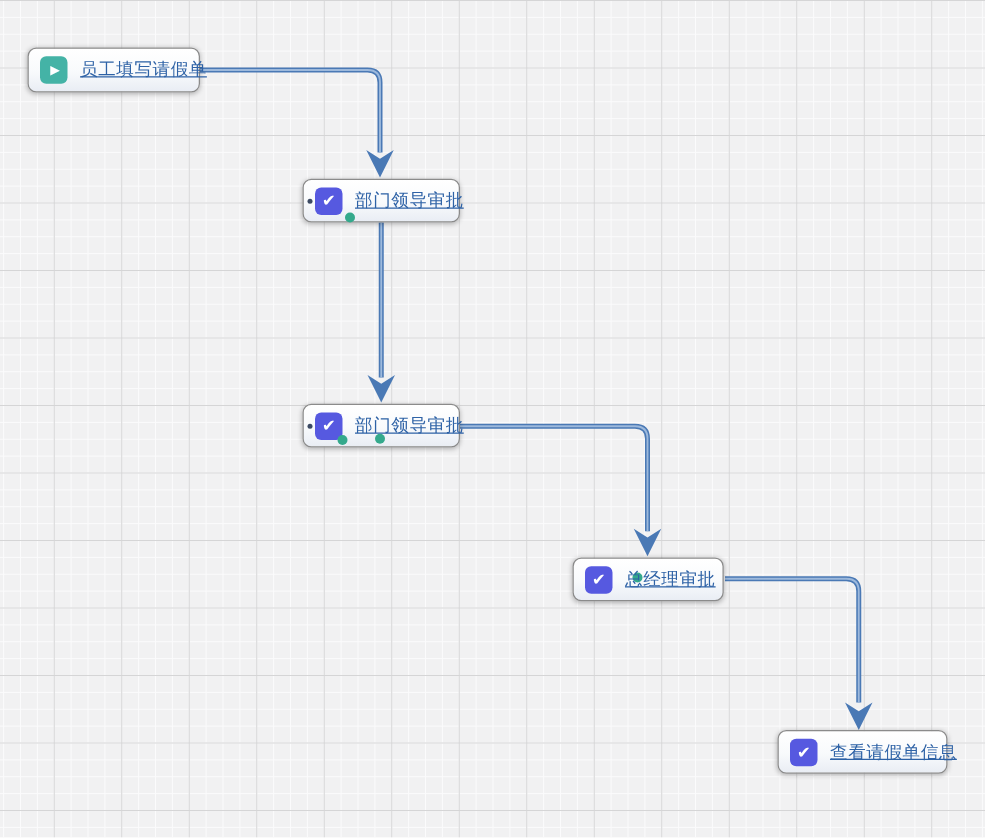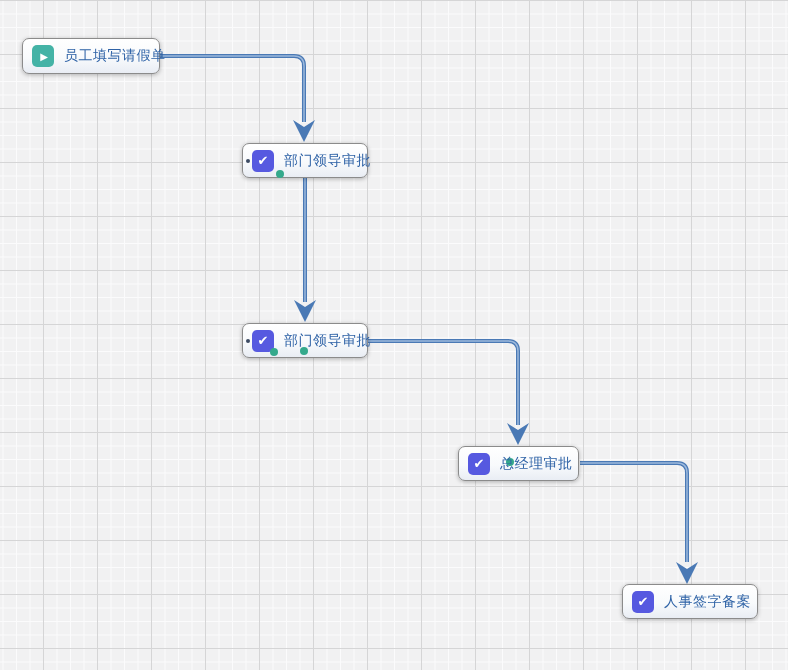--- a/index.html
+++ b/index.html
@@ -26,21 +26,21 @@
   }
   .node-icon{
     width:22px;height:22px;border-radius:5px;flex:0 0 22px;
     display:flex;align-items:center;justify-content:center;
     color:#fff;position:relative;z-index:2;
   }
   .icon-start{background:#44b3a6;font-size:10px;padding-left:2px;box-sizing:border-box;}
   .icon-task{background:#5659e0;font-size:13px;font-weight:bold;}
   .node-label{
     margin-left:10px;margin-right:12px;font-size:14px;color:#2e62a6;
-    white-space:nowrap;position:relative;z-index:2;letter-spacing:0.5px;
+    white-space:nowrap;position:relative;z-index:2;letter-spacing:0.5px;text-decoration:underline;
   }
   .node-start{left:22px;top:38px;width:138px;height:36px;}
   .node-dept{left:242px;top:143px;width:126px;height:35px;}
   .node-hr{left:242px;top:323px;width:126px;height:35px;}
   .node-gm{left:458px;top:446px;width:121px;height:35px;}
   .node-view{left:622px;top:584px;width:136px;height:35px;}
   .dot-green{position:absolute;width:8px;height:8px;border-radius:50%;background:#34a98c;z-index:1;}
   .pin-dot{position:absolute;width:4px;height:4px;border-radius:50%;background:#3b4a63;z-index:3;}
   .d2a{left:33px;top:26px;z-index:3;}
   .d3a{left:27px;top:24px;z-index:3;}
@@ -102,16 +102,16 @@
   </div>
 
   <div class="flow-node node-gm">
     <span class="node-icon icon-task">✔</span>
     <span class="node-label">总经理审批</span>
     <span class="dot-green d4a"></span>
   </div>
 
   <div class="flow-node node-view">
     <span class="node-icon icon-task">✔</span>
-    <span class="node-label">人事签字备案</span>
+    <span class="node-label">查看请假单信息</span>
   </div>
 
 </div>
 
 </body></html>

